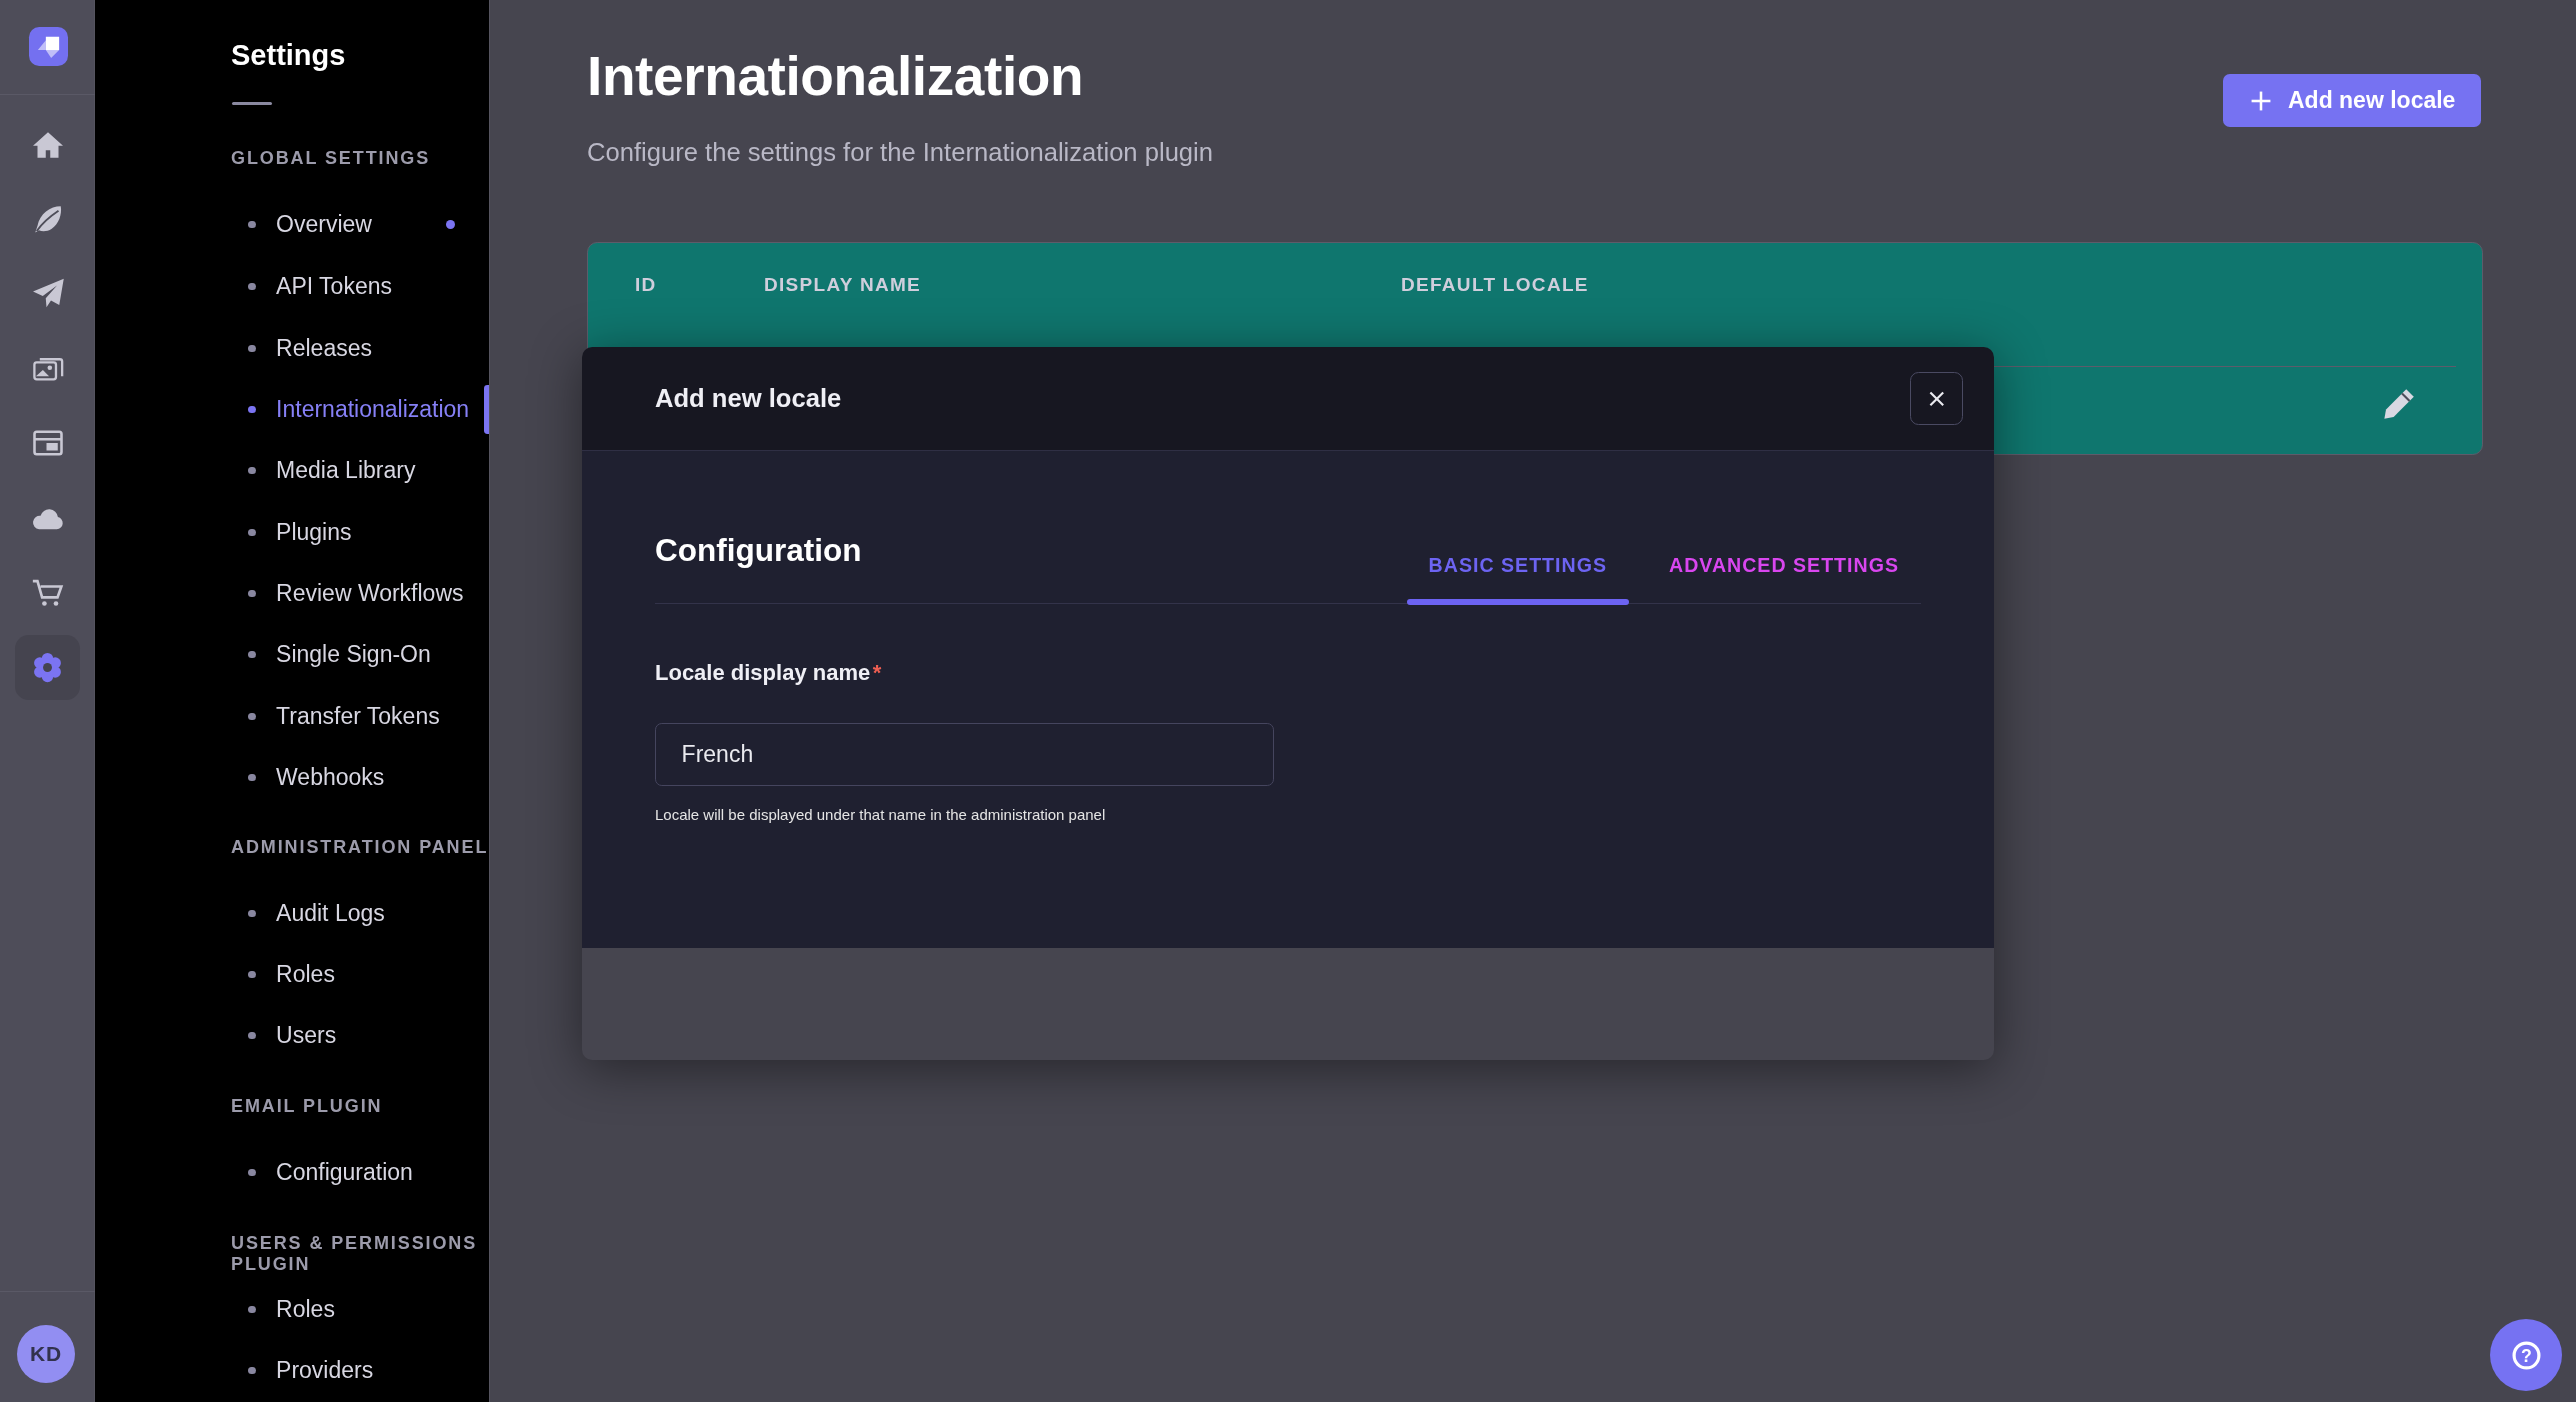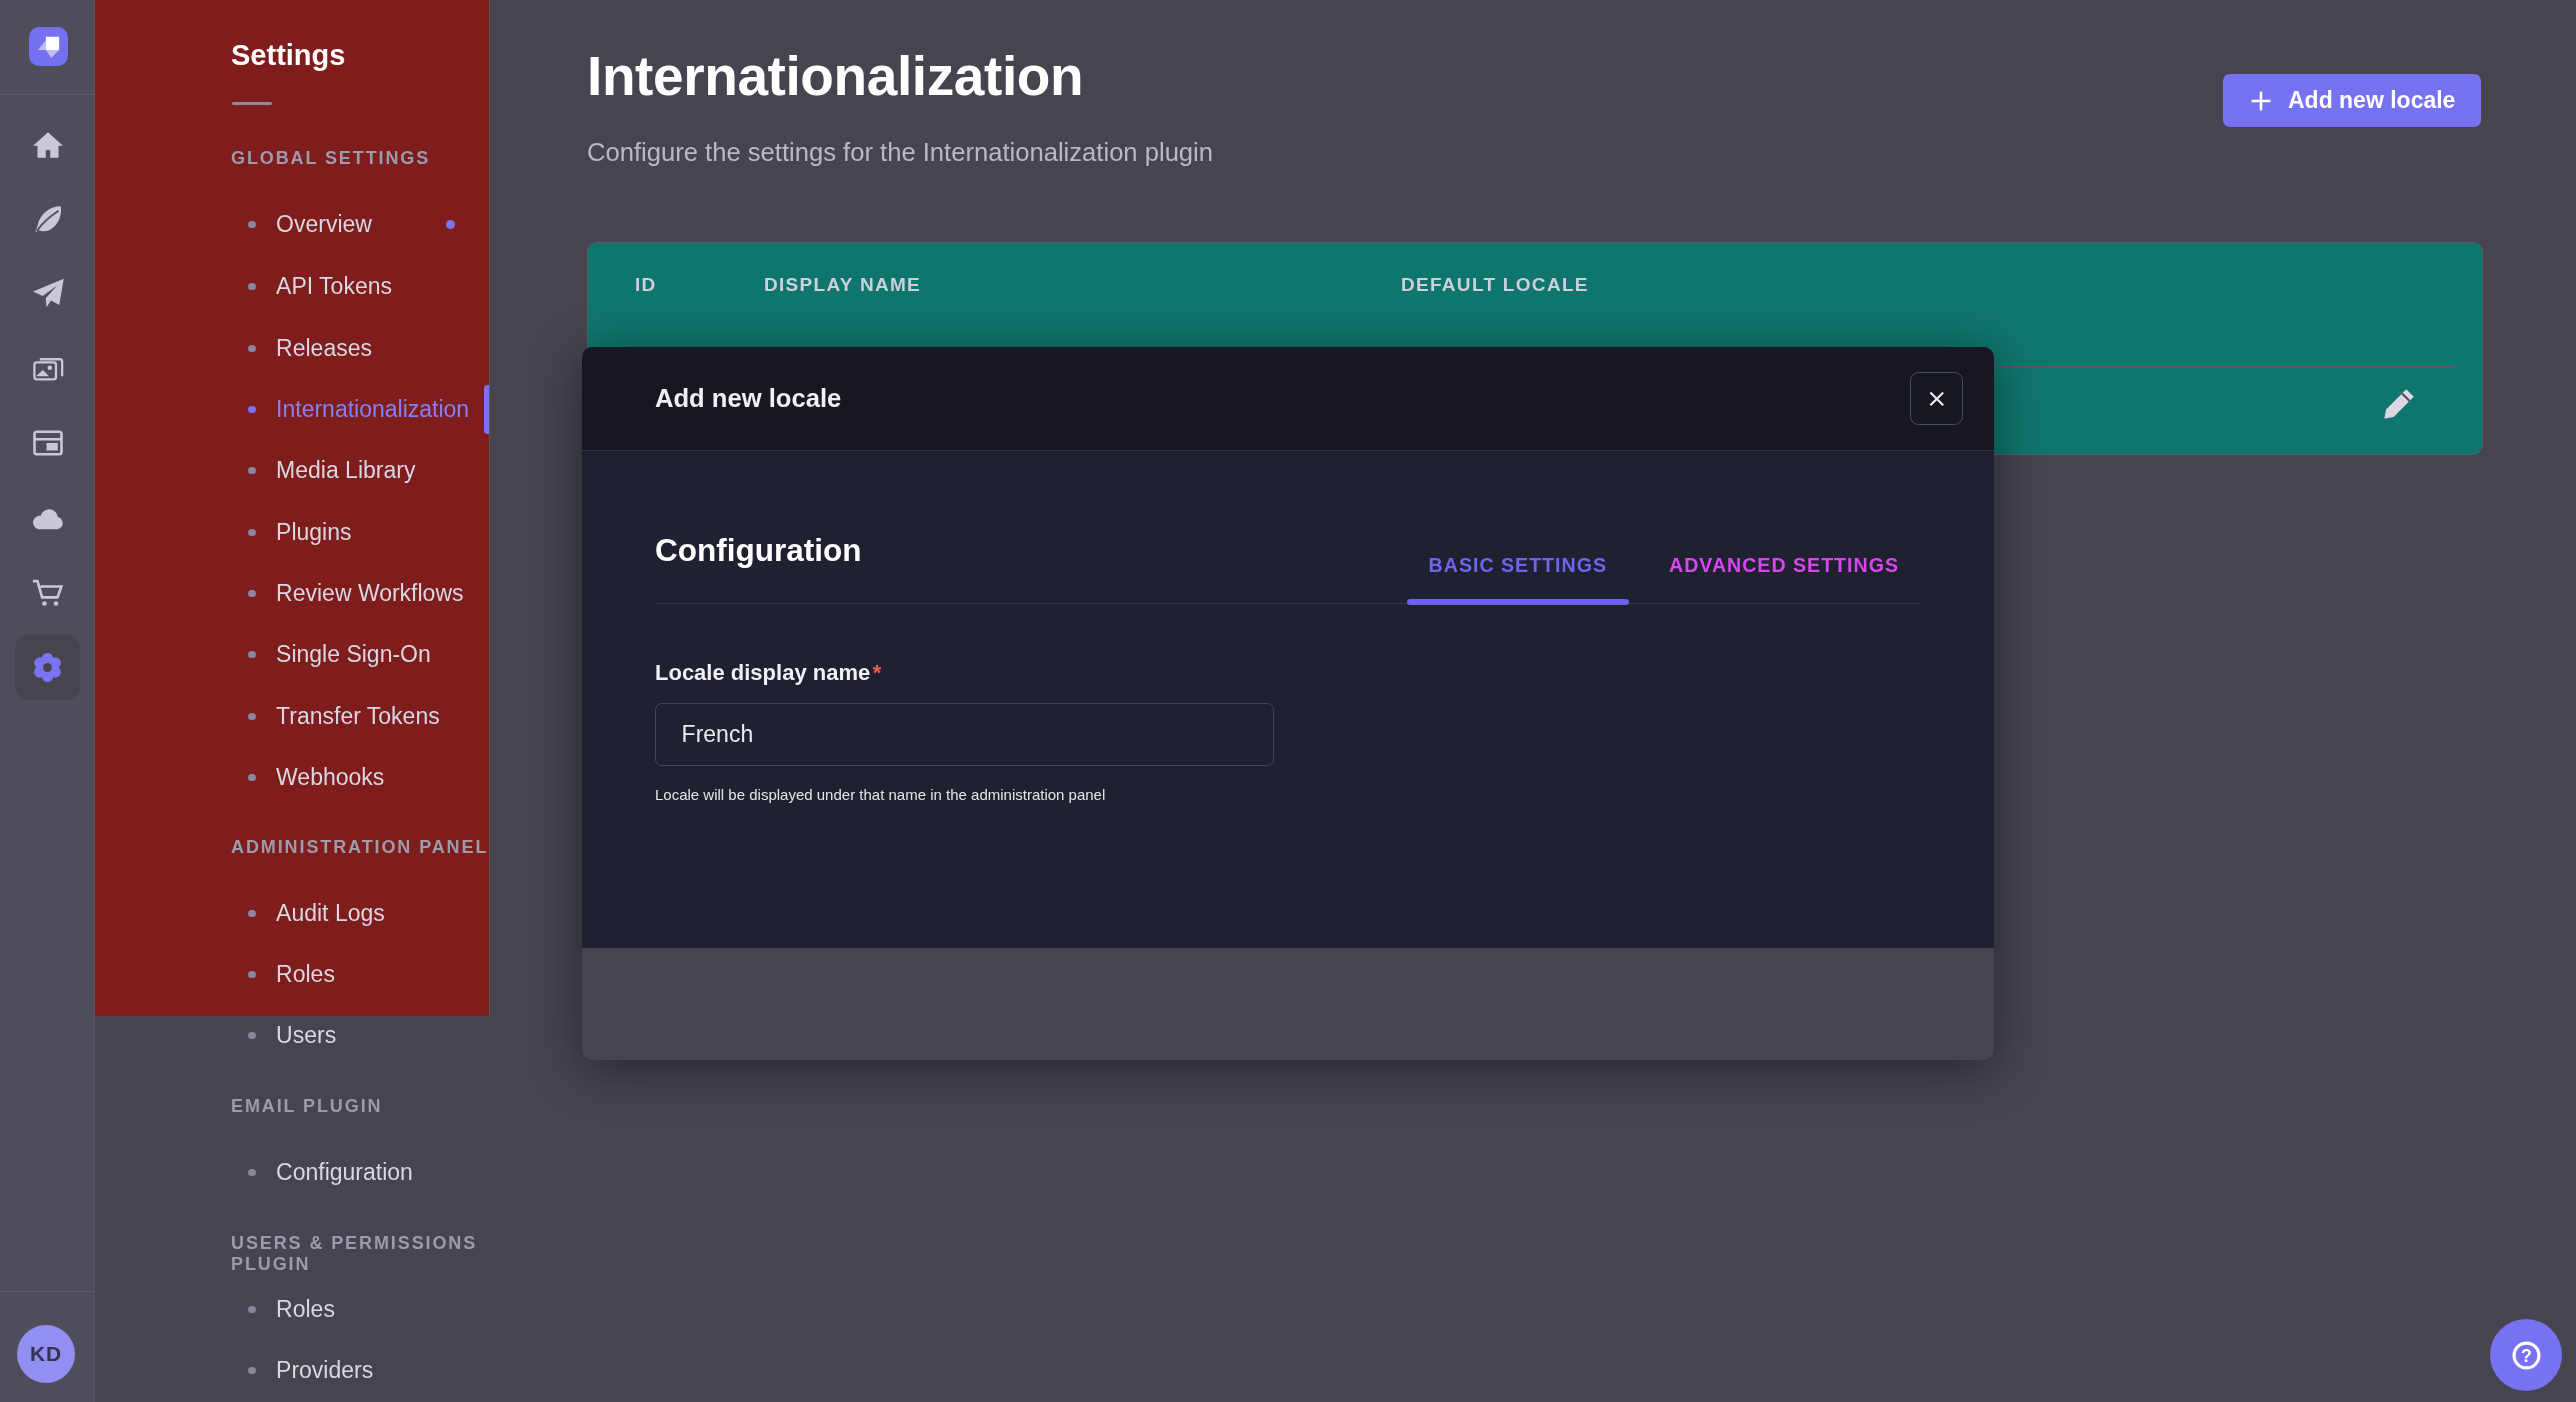--- a/index.html
+++ b/index.html
@@ -16,22 +16,22 @@
   .rail-divider { position:absolute; left:0; top:94px; width:95px; height:0.9px; background:#5A5966; }
   .rail-btn { position:absolute; left:0; width:95px; height:65px; display:flex;
               align-items:center; justify-content:center; cursor:pointer; }
   .gear-plate { position:absolute; left:15.3px; width:65px; height:65px; border-radius:13.6px; background:#45444F; }
   .rail-bottom-divider { position:absolute; left:0; top:1291px; width:95px; height:0.9px; background:#5A5966; }
   .avatar { position:absolute; left:17px; top:1325px; width:58px; height:58px; border-radius:50%;
             background:#928EF2; color:#32324D; font-weight:bold; font-size:21px;
             display:flex; align-items:center; justify-content:center; letter-spacing:0.9px; cursor:pointer; }
 
   
-  .subnav { position:absolute; left:95px; top:0; width:395px; height:1016px;
-            background:#7f1d1d; border-right:0.9px solid #55545F; }
+  .subnav { position:absolute; left:95px; top:0; width:395px; height:1402px;
+            background:#000000; border-right:0.9px solid #55545F; }
   .subnav-title { position:absolute; left:136px; top:39px; font-size:29px; font-weight:bold; color:#FFFFFF; }
   .subnav-underline { position:absolute; left:137px; top:102px; width:40px; height:2.6px; background:#8A89A0; border-radius:1.7px; }
   .nav-section { position:absolute; left:136px; height:22px; font-size:18px; font-weight:bold;
                  letter-spacing:1.9px; color:#9C9BAB; }
   .nav-row { position:absolute; left:136px; right:34px; height:61px; display:flex; align-items:center; cursor:pointer; }
   .nav-bullet { width:7.7px; height:7.7px; border-radius:50%; background:#8987A0; margin-left:17px; margin-right:20.4px; flex:0 0 auto; }
   .nav-label { font-size:23px; color:#D8D7E2; white-space:nowrap; }
   .nav-row.active .nav-label { color:#8680F6; }
   .nav-row.active .nav-bullet { background:#7B74F2; }
   .notif-dot { margin-left:auto; width:9.4px; height:9.4px; border-radius:50%; background:#7B74F2; }
@@ -77,21 +77,21 @@
   .form-grid { display:grid; grid-template-columns:1fr 1fr; column-gap:29px; margin-top:56px; }
   .field-label { font-size:22px; font-weight:bold; color:#EFEFF5; margin-bottom:17px; }
   .req { color:#EE5E52; margin-left:2.6px; }
   .select-box { height:63px; border:0.9px solid #45455E; border-radius:6.8px; background:transparent;
                 display:flex; align-items:center; padding:0 25.6px; cursor:pointer; }
   .select-value { font-size:23px; color:#EAEAEF; }
   .caret { margin-left:auto; width:0; height:0; border-left:9.4px solid transparent;
            border-right:9.4px solid transparent; border-top:12px solid #A9A8BC; }
   .text-input { width:100%; height:63px; border:0.9px solid #45455E; border-radius:6.8px;
                 background:transparent; padding:0 25.6px; font-size:23px; color:#EAEAEF;
-                font-family:"Liberation Sans",sans-serif; outline:none; }
+                font-family:"Liberation Sans",sans-serif; outline:none;margin-top:20px; }
   .hint { margin-top:15.3px; font-size:15px; line-height:28px; color:#e5e5e5; max-width:618px; }
   .modal-footer { position:relative; height:112px; background:#171721; border-top:0.9px solid #2F2F44;
                   display:flex; align-items:center; justify-content:space-between; padding:0 32px; }
   .cancel-btn { height:49px; padding:0 27px; background:#20202E; border:0.9px solid #4A4A62;
                 border-radius:6.8px; color:#EFEFF5; font-size:21px; font-weight:bold;
                 font-family:"Liberation Sans",sans-serif; cursor:pointer; }
   .save-btn { height:49px; padding:0 25.6px; background:#4945FF; border:none; border-radius:6.8px;
               color:#FFFFFF; font-size:21px; font-weight:bold; font-family:"Liberation Sans",sans-serif;
               display:flex; align-items:center; gap:13.6px; cursor:pointer; }
 

